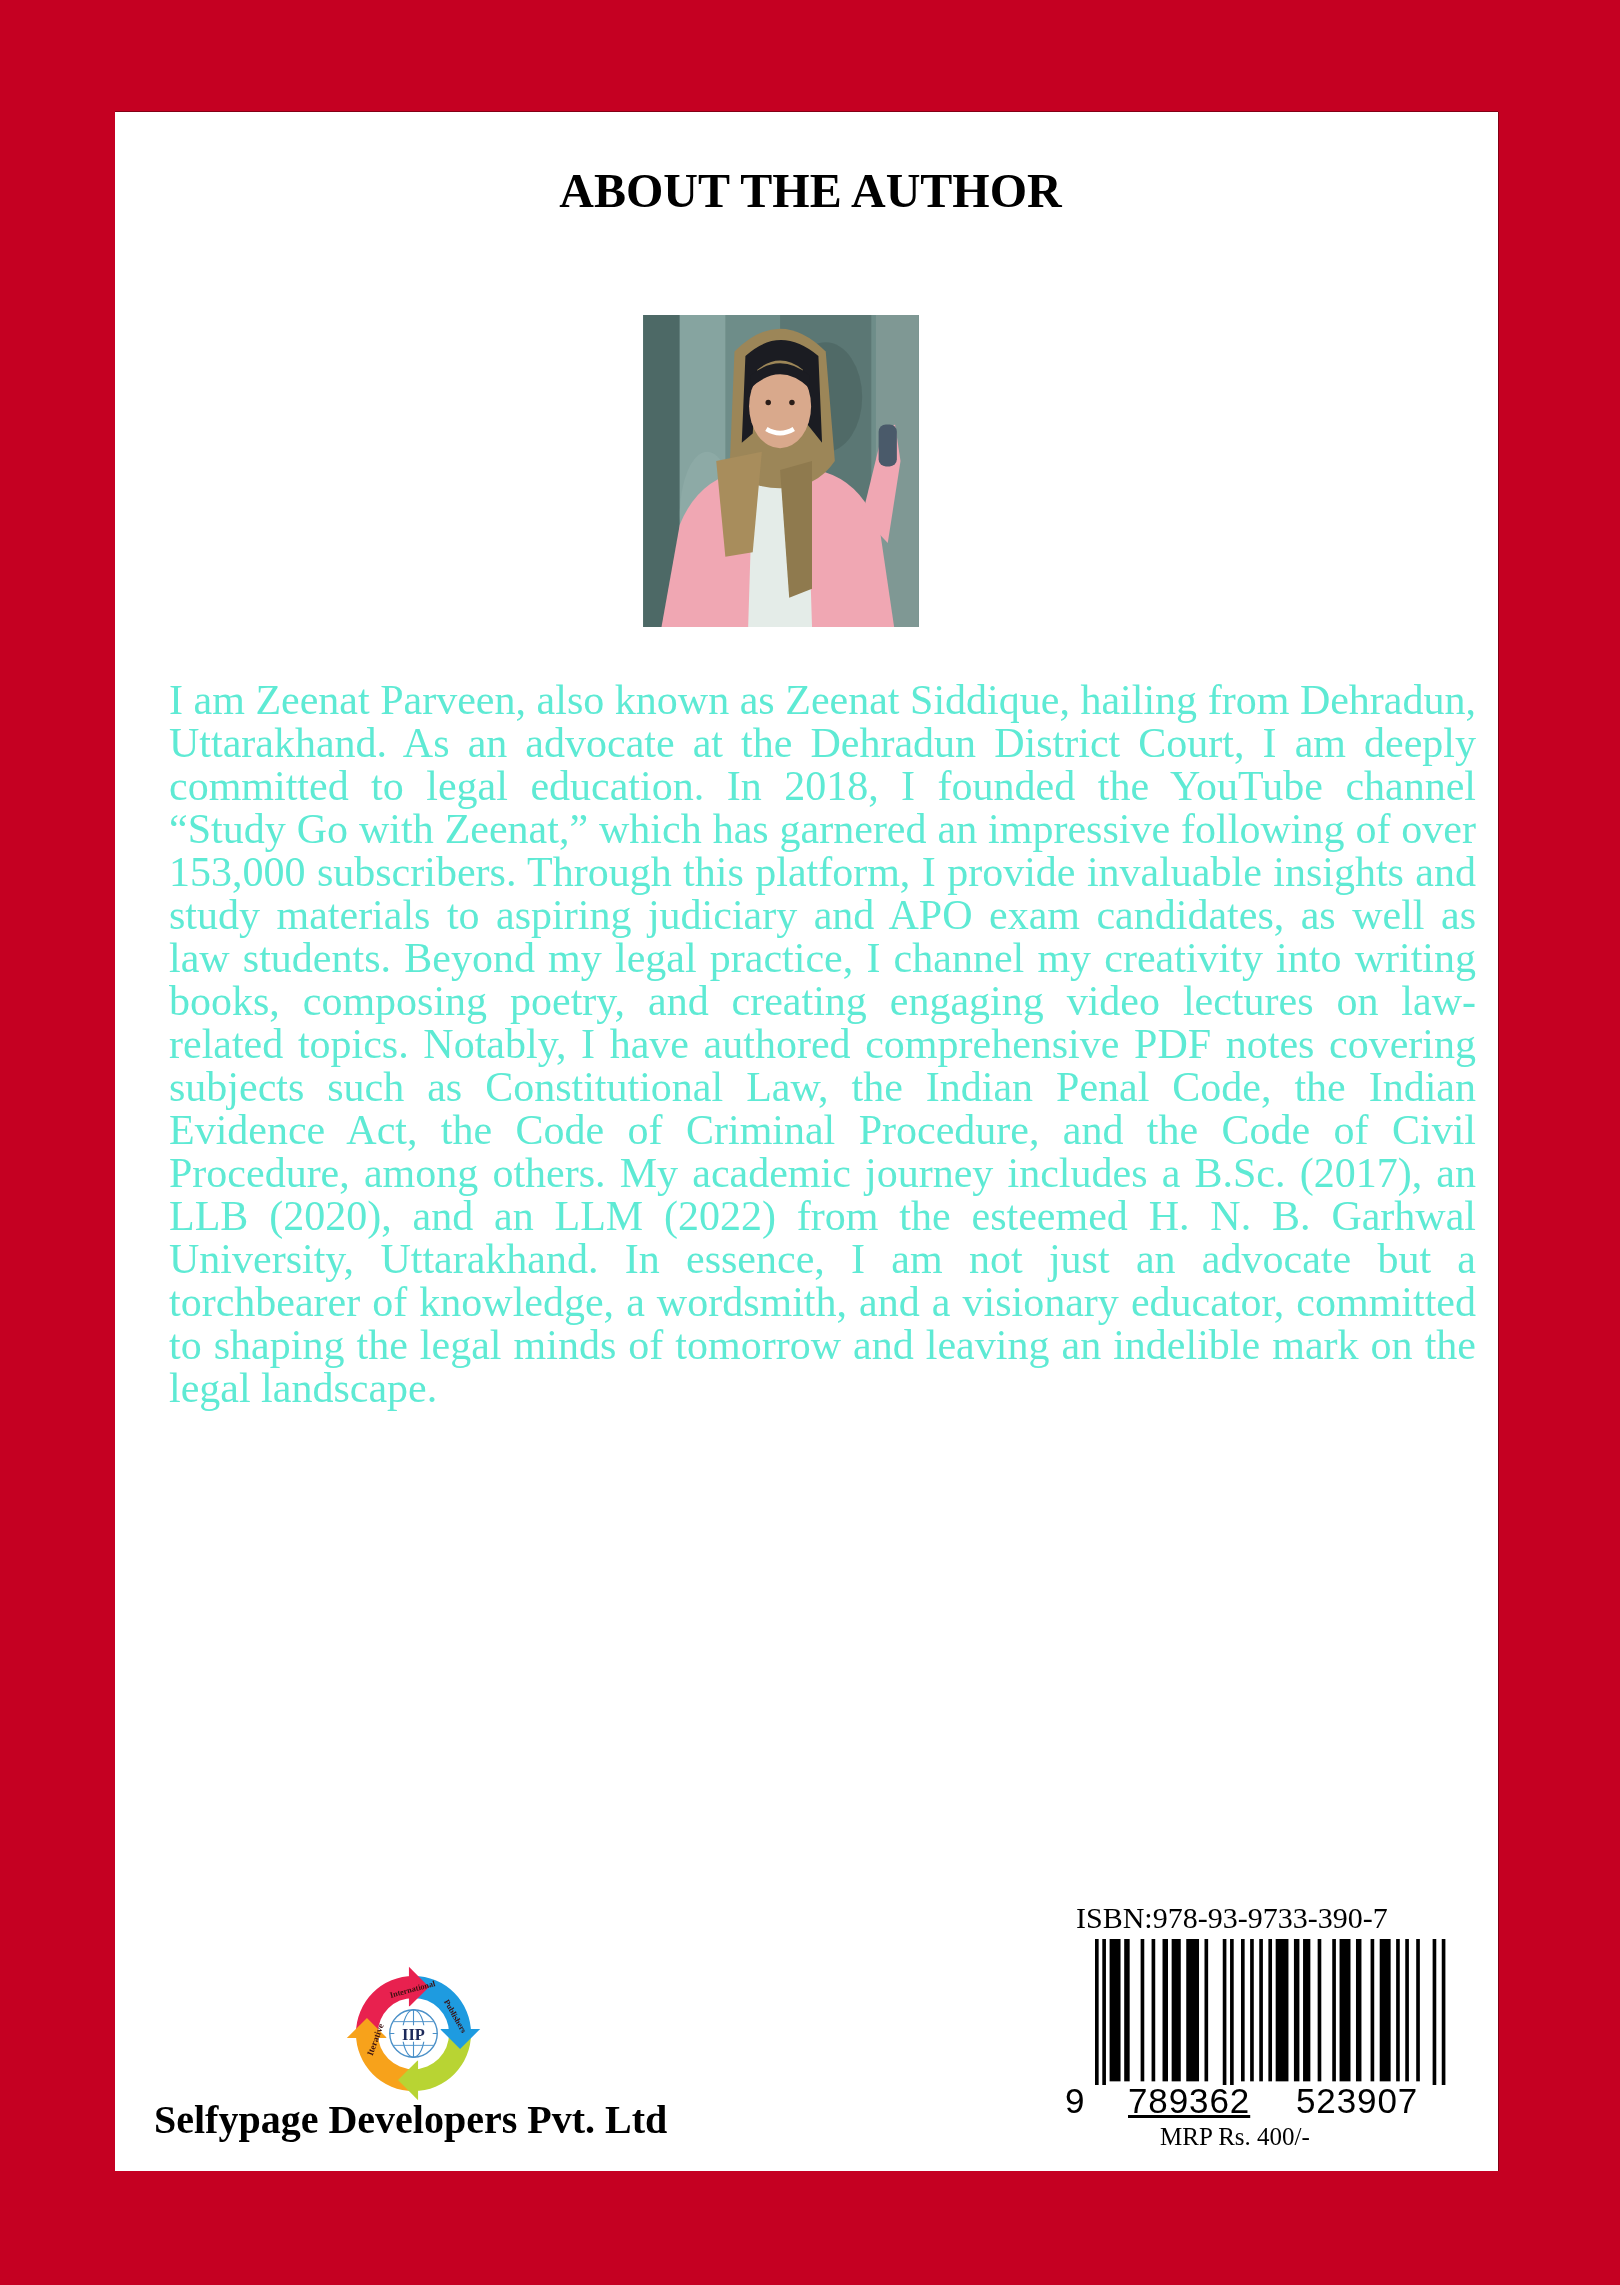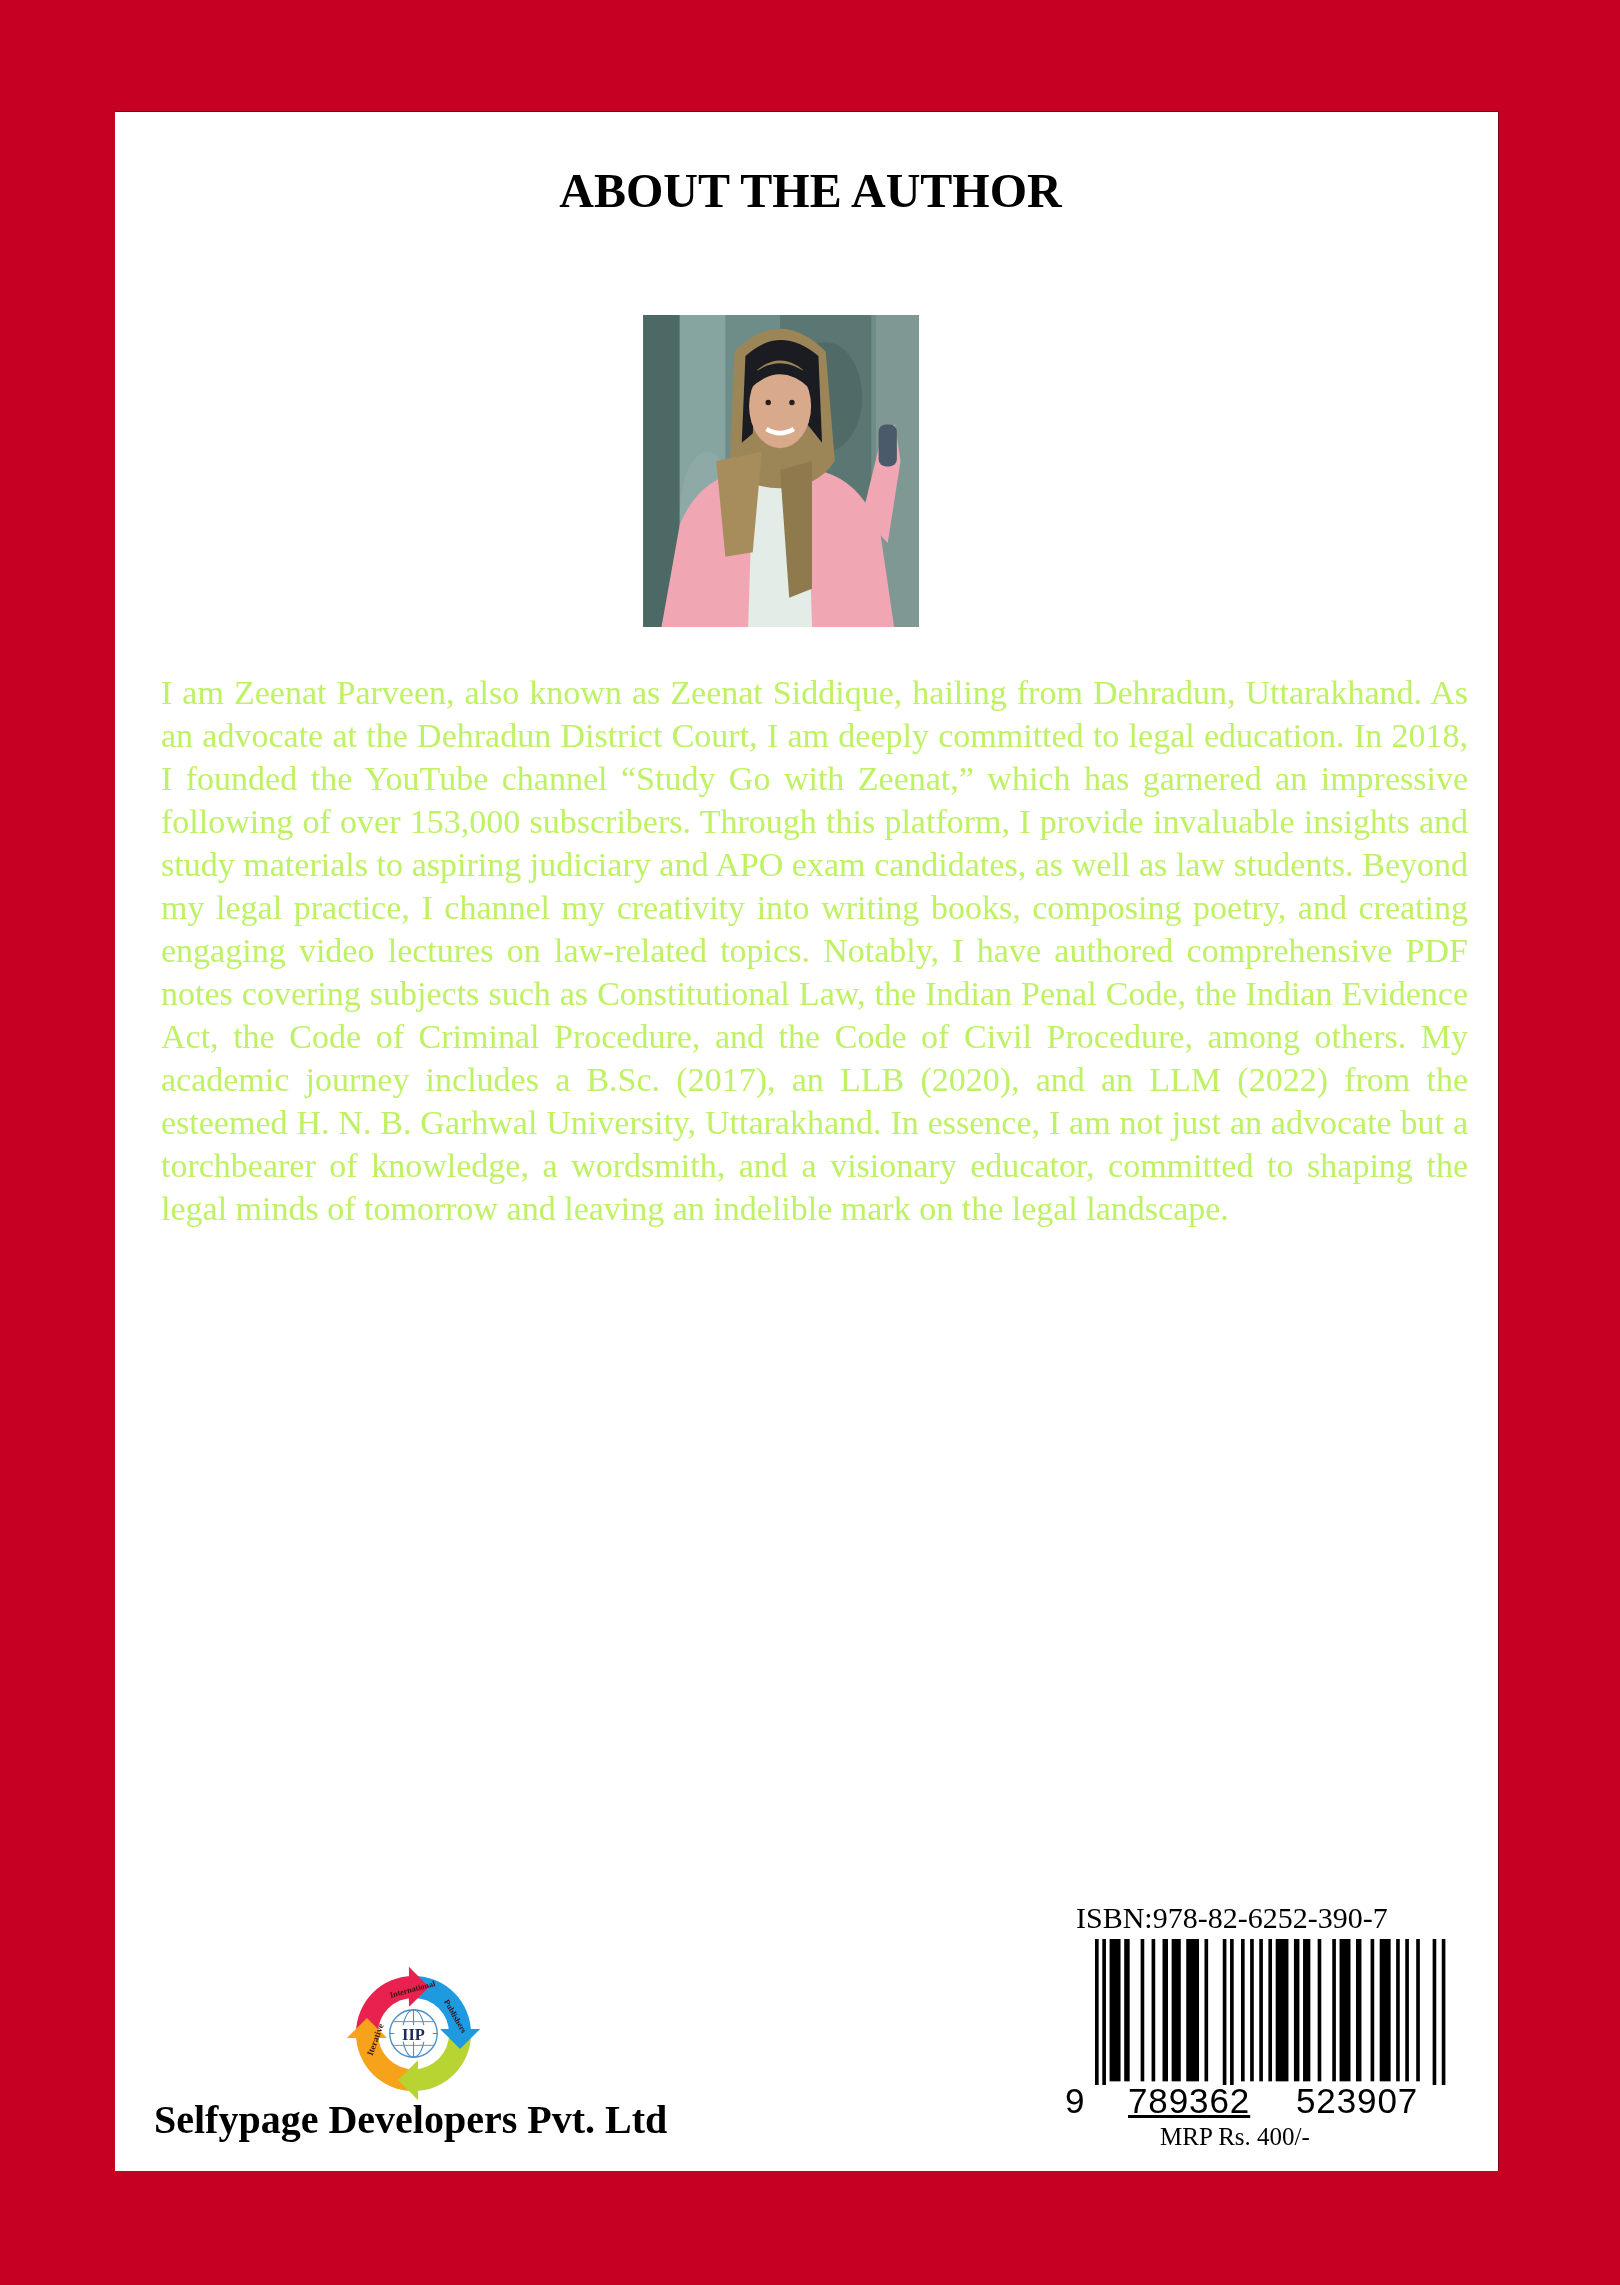--- a/index.html
+++ b/index.html
@@ -33,26 +33,26 @@
     left: 643px; top: 315px;
     width: 276px; height: 312px;
     overflow: hidden;
     background: linear-gradient(90deg, #5d7a78 0%, #7f9c98 30%, #6f8e8a 55%, #4f6b68 80%, #8aa5a0 100%);
   }
   .photo svg { display: block; }
   .bio {
     position: absolute;
     left: 153px; top: 663px;
     width: 1307px;
-    margin: 8px;
-    font-family: "Liberation Serif", serif;
-    font-size: 34px;
+    margin: 16px;
+    font-family: "Liberation Serif", serif;
+    font-size: 42px;
     line-height: 43px;
     text-align: justify;
-    color: #bef264;
+    color: #5eead4;
   }
   .logo {
     position: absolute;
     left: 345px; top: 1965px;
     width: 137px; height: 137px;
   }
   .publisher {
     position: absolute;
     left: 154px; top: 2096px;
     margin: 0;
@@ -160,21 +160,21 @@
     <text x="75" y="82" text-anchor="middle" font-family="Liberation Serif, serif" font-weight="bold" font-size="18" fill="#1d2a5a">IIP</text>
 
     <text x="30" y="100" font-family="Liberation Serif, serif" font-weight="bold" font-size="10" fill="#3a1010" transform="rotate(-70 30 100)">Iterative</text>
     <text x="50" y="36" font-family="Liberation Serif, serif" font-weight="bold" font-size="9" fill="#3a1010" transform="rotate(-15 50 36)">International</text>
     <text x="108" y="40" font-family="Liberation Serif, serif" font-weight="bold" font-size="9" fill="#3a1010" transform="rotate(60 108 40)">Publishers</text>
   </svg>
 </div>
 
 <p class="publisher">Selfypage Developers Pvt. Ltd</p>
 
-<div class="isbn">ISBN:978-82-6252-390-7</div>
+<div class="isbn">ISBN:978-93-9733-390-7</div>
 
 <div class="barcode">
   <svg width="365" height="146" viewBox="0 0 400 160">
     <g fill="#000">
 
       <rect x="0" y="0" width="4" height="178"></rect>
       <rect x="8" y="0" width="4" height="178"></rect>
 
       <rect x="16" y="0" width="12" height="156"></rect>
       <rect x="32" y="0" width="6" height="156"></rect>

